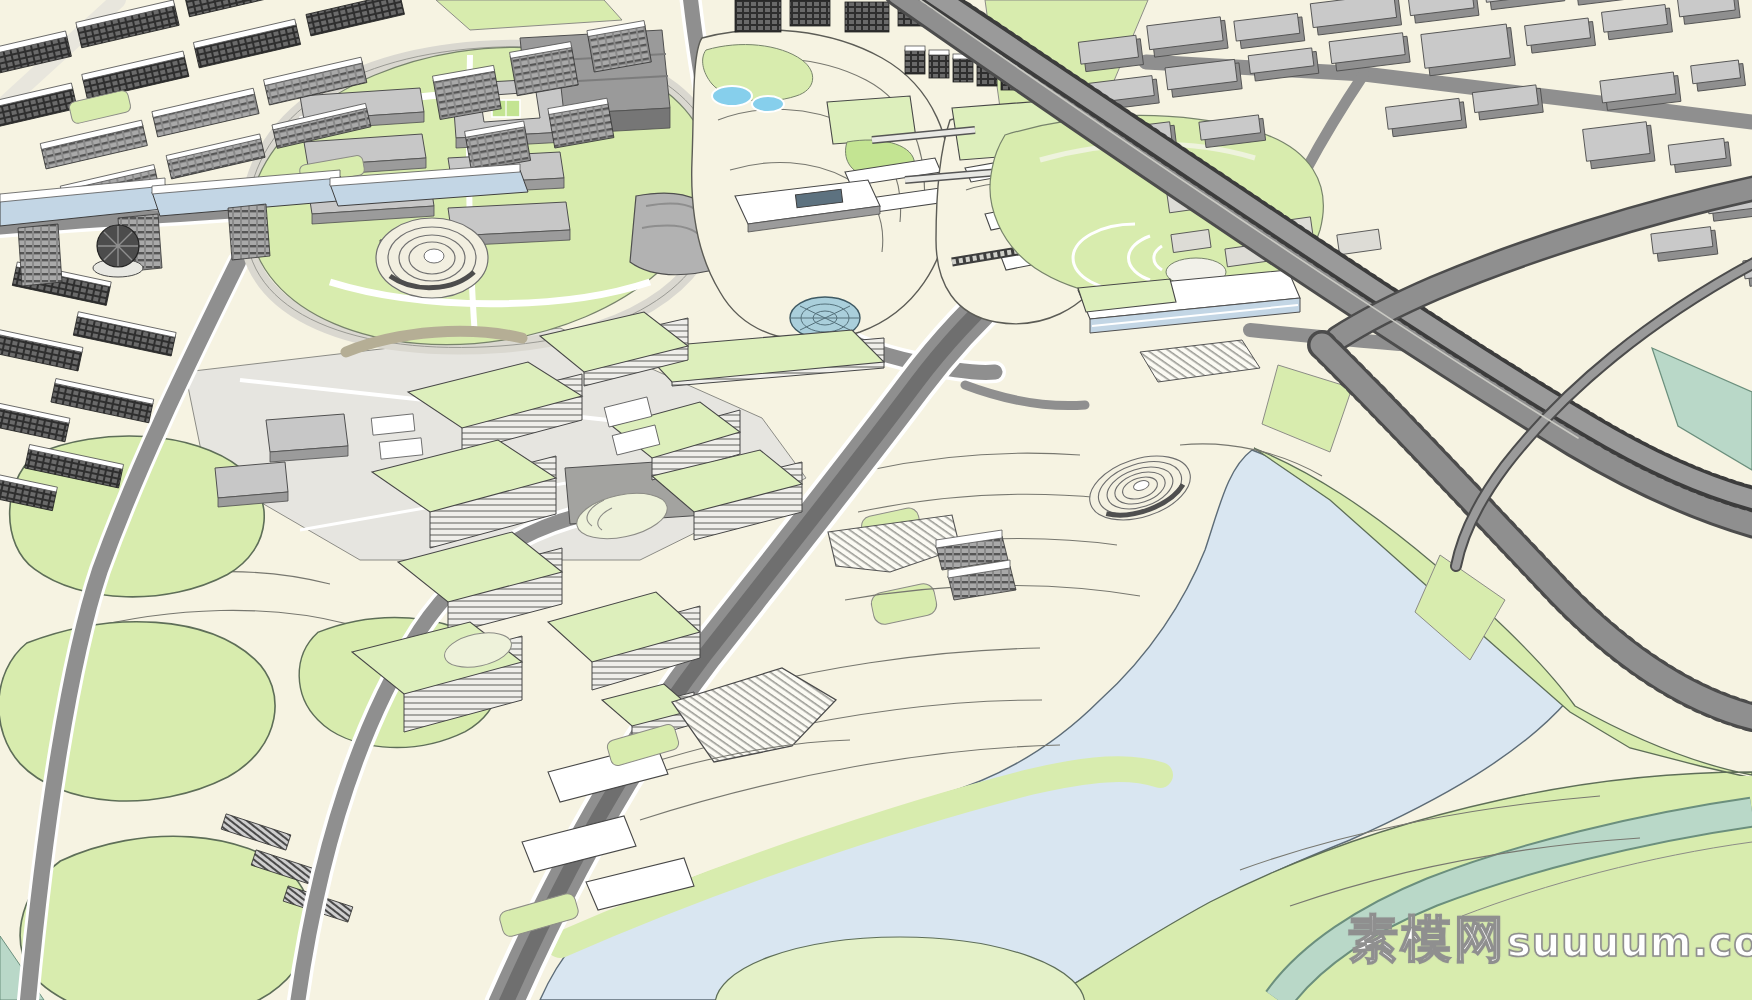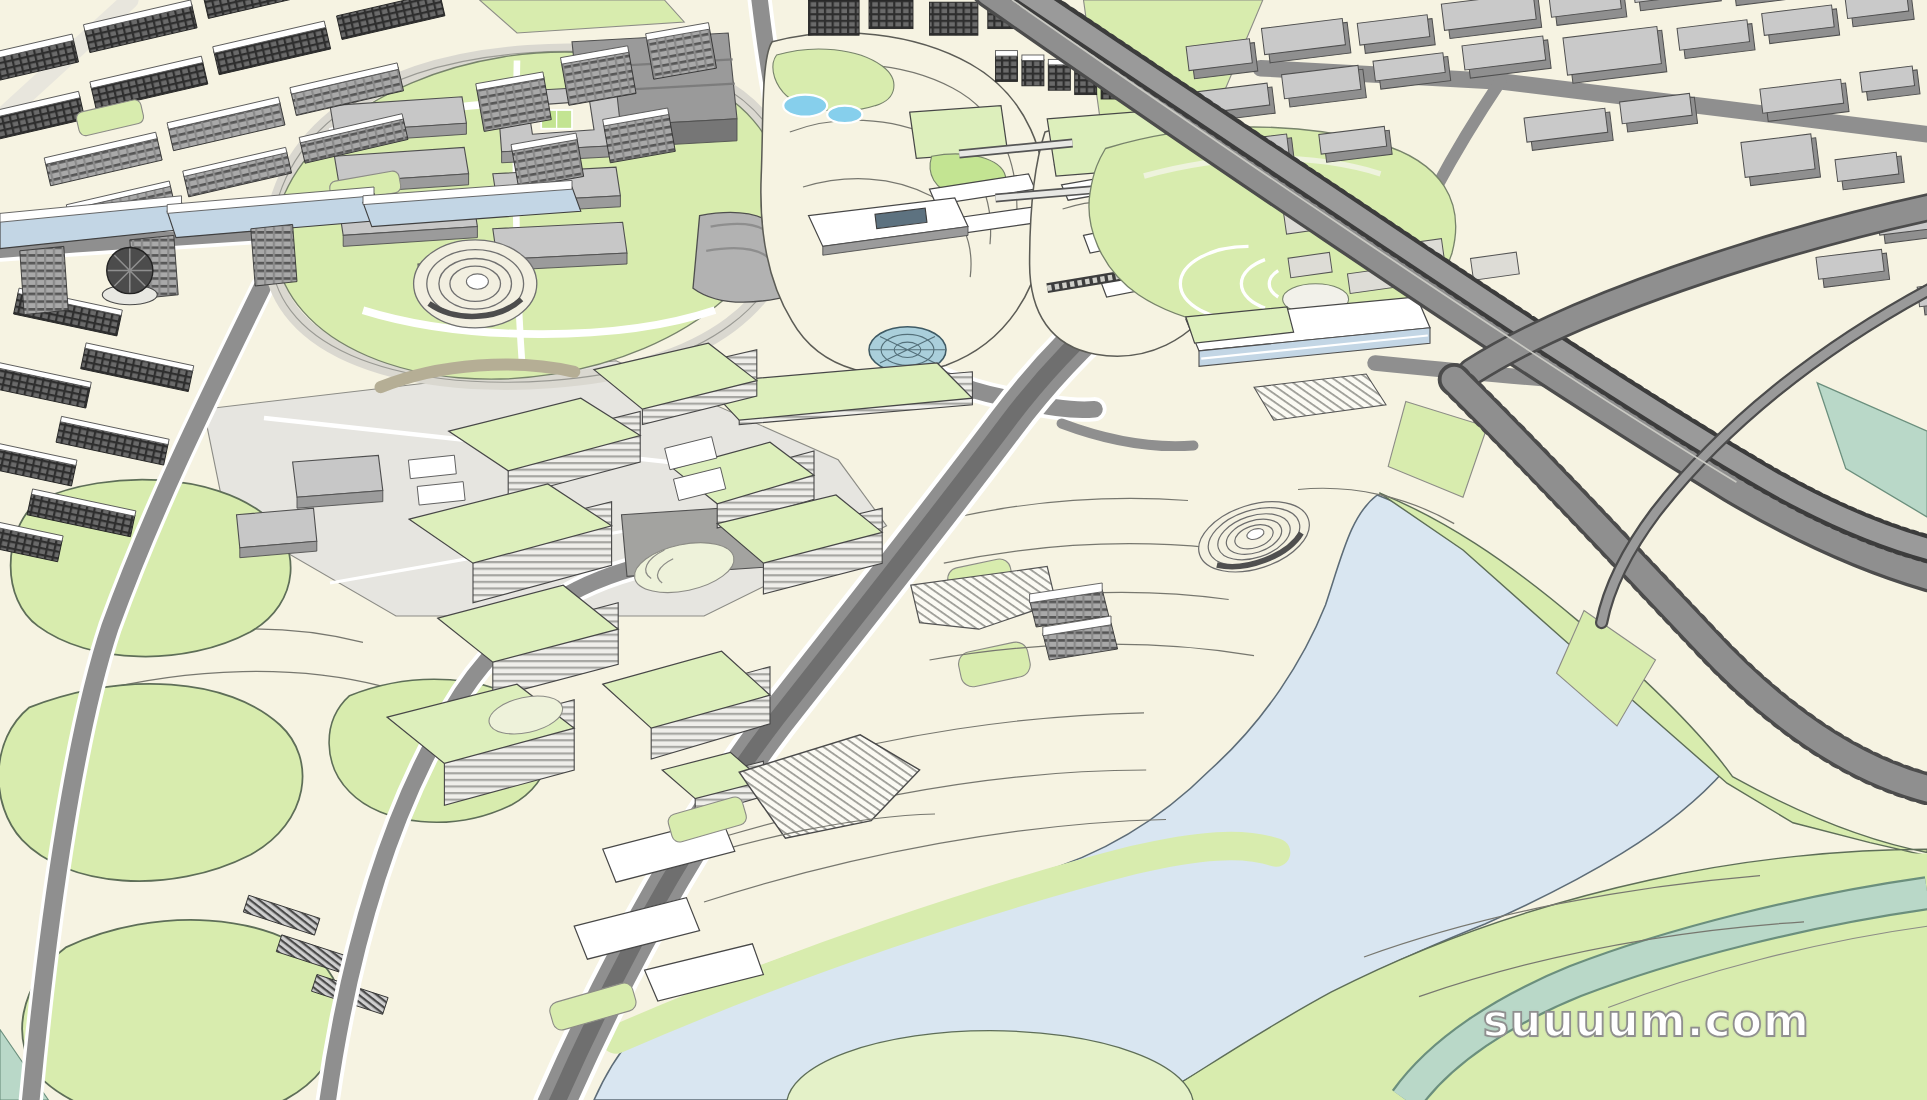--- a/index.html
+++ b/index.html
@@ -520,15 +520,16 @@
     <path d="M1322,345 C1398,420 1472,500 1548,580 C1622,660 1692,702 1756,718" style="stroke:#4c4c4c;stroke-width:30;stroke-dasharray:2.4 8"></path>
     <path d="M1322,345 C1398,420 1472,500 1548,580 C1622,660 1692,702 1756,718" style="stroke:#4c4c4c;stroke-width:28"></path>
     <path d="M1322,345 C1398,420 1472,500 1548,580 C1622,660 1692,702 1756,718" style="stroke:var(--c-road);stroke-width:23"></path>
     <path d="M1756,262 C1652,318 1565,388 1505,466 C1478,502 1462,536 1456,566" style="stroke:#4c4c4c;stroke-width:12"></path>
     <path d="M1756,262 C1652,318 1565,388 1505,466 C1478,502 1462,536 1456,566" style="stroke:#9a9a9a;stroke-width:8"></path>
     <path d="M903,-12 C995,52 1095,122 1215,202 C1345,290 1470,372 1578,438" style="stroke:#c9c9c3;stroke-width:1.6"></path>
   </g>
 </svg>
 
 <div id="watermark">
+  <span id="wm-cn">素模网</span>
       <span id="wm-en">suuuum.com</span>
 </div>
 </div>
 
 </body></html>

